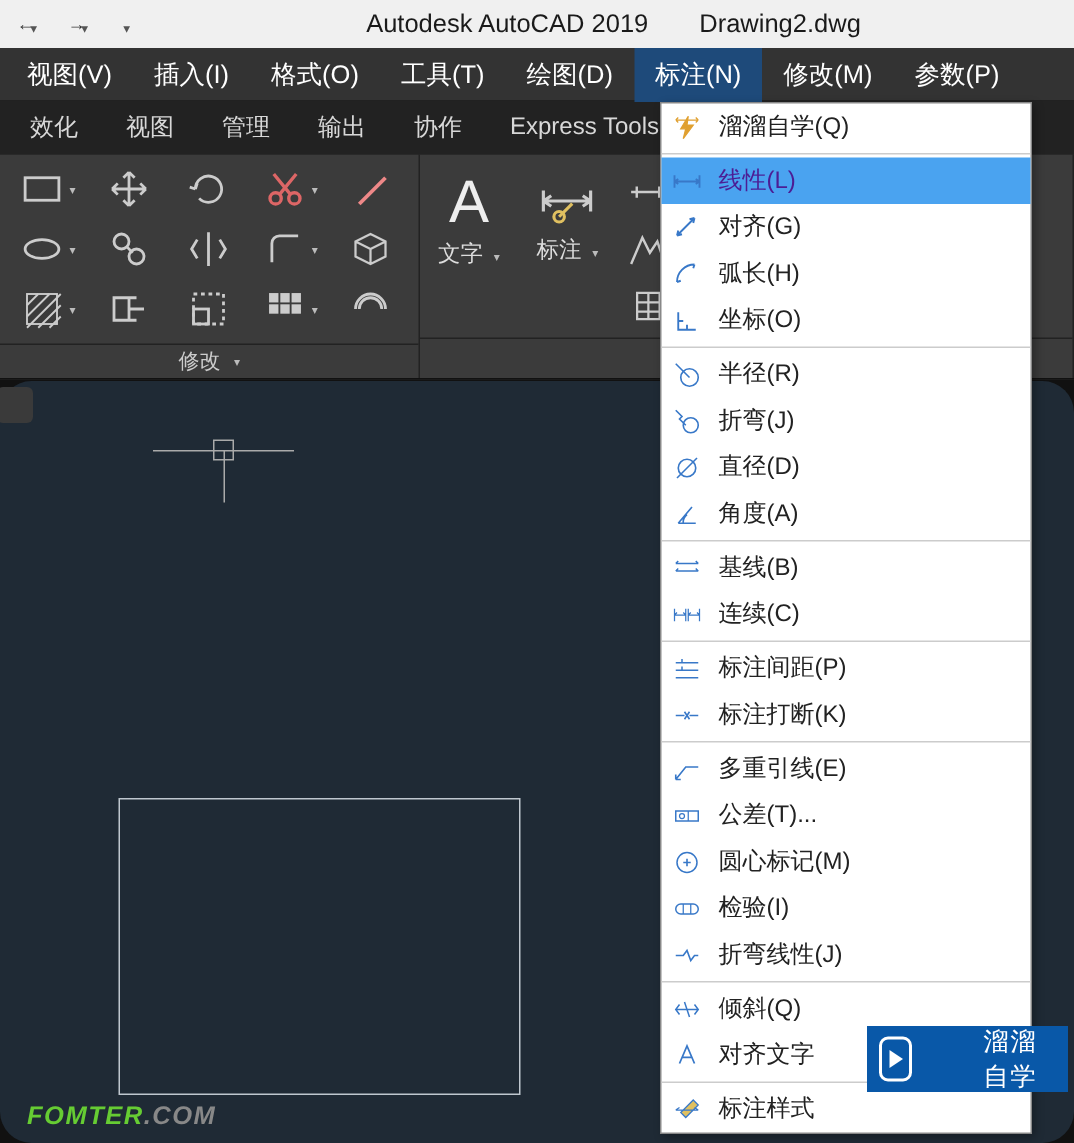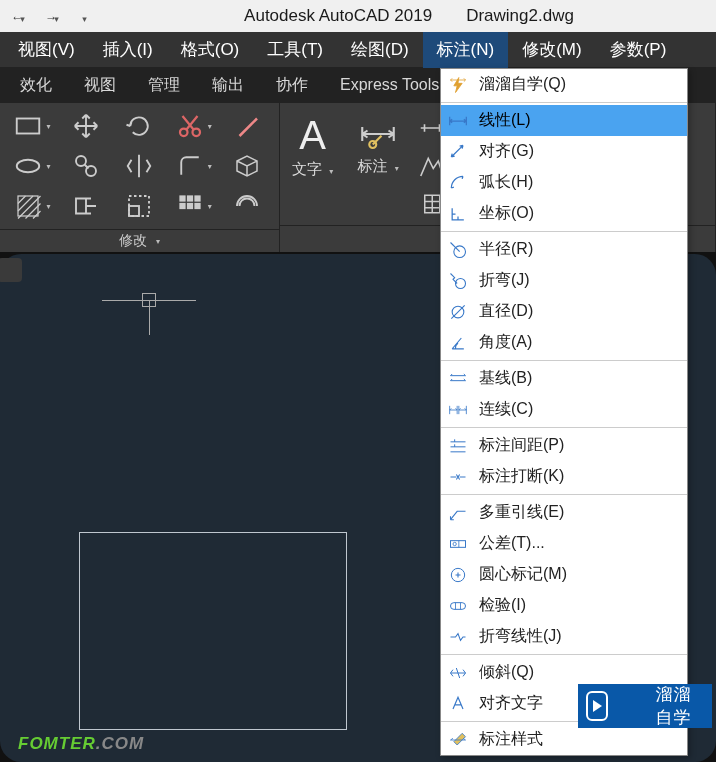--- a/index.html
+++ b/index.html
@@ -38,21 +38,21 @@
 .origin-h { position:absolute; top:46px; left:102px; width:94px; height:1px; background:#aaa; }
 .origin-v { position:absolute; top:46px; left:149px; width:1px; height:35px; background:#aaa; }
 .origin-box { position:absolute; top:39px; left:142px; width:14px; height:14px; border:1px solid #aaa; }
 .rect { position:absolute; top:278px; left:79px; width:268px; height:198px; border:1px solid #bfc7cf; }
 .wm1 { position:absolute; bottom:8px; left:18px; font-size:17px; font-style:italic; letter-spacing:1px; color:#4a6; font-weight:bold; }
 .wm1 .g { color:#6c3; }
 
 
 .dropdown { position:absolute; top:68px; left:440px; width:248px; background:#fff; border:1px solid #888; box-shadow:2px 2px 6px rgba(0,0,0,.3); z-index:50; }
 .dd-item { height:31px; display:flex; align-items:center; padding:0 10px 0 6px; font-size:16px; color:#222; cursor:pointer; gap:10px; }
-.dd-item.highlight { background:#4aa3f0; color:#000000; }
+.dd-item.highlight { background:#4aa3f0; color:#4c1d95; }
 .dd-ico { width:22px; height:22px; display:flex; align-items:center; justify-content:center; flex-shrink:0; }
 .dd-ico svg { width:20px; height:20px; }
 .dd-caret { margin-left:auto; font-size:11px; color:#333; }
 .dd-sep { height:1px; background:#ccc; margin:2px 0; }
 
 
 .badge { position:absolute; right:4px; bottom:34px; width:134px; height:44px; background:#0958a8; display:flex; align-items:center; gap:8px; padding:0 8px; z-index:60; }
 .badge-ico { width:30px; height:30px; border:2px solid #fff; border-radius:6px; display:flex; align-items:center; justify-content:center; }
 .badge-ico::before { content:""; width:0; height:0; border-left:9px solid #fff; border-top:6px solid transparent; border-bottom:6px solid transparent; margin-left:2px;}
 .badge-txt { color:#fff; font-size:17px; letter-spacing:1px;margin-left:40px; }

